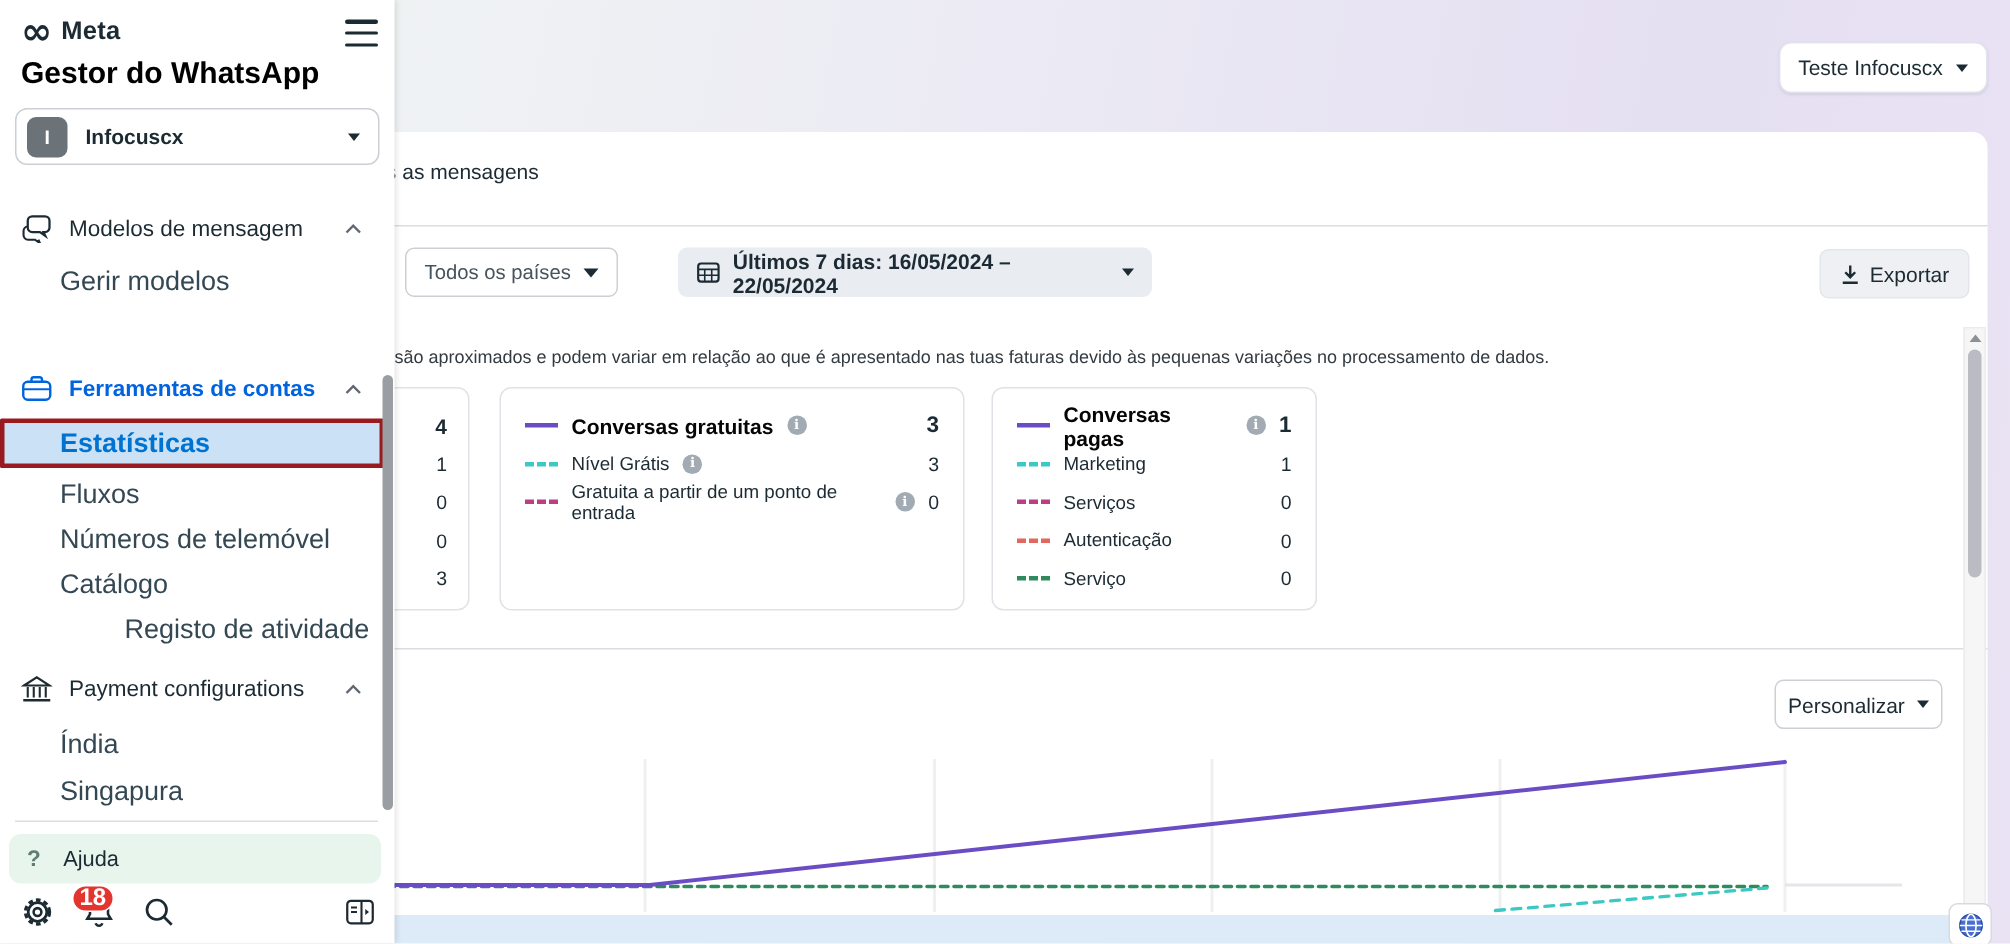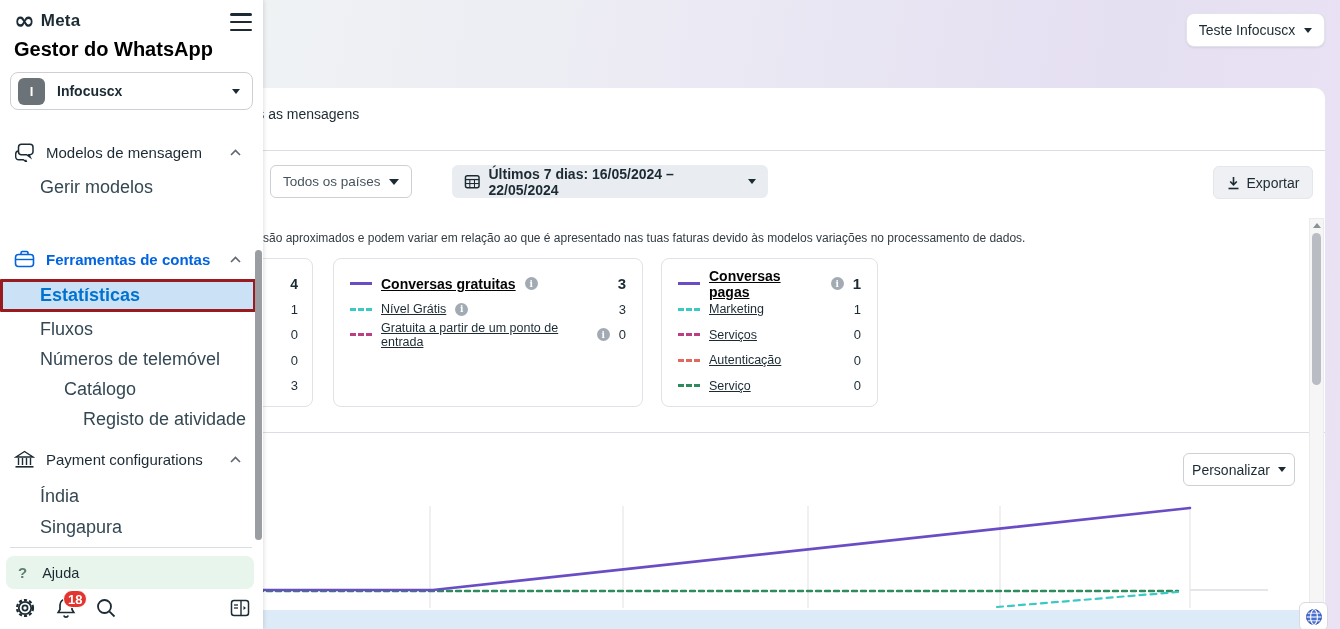--- a/index.html
+++ b/index.html
@@ -29,37 +29,37 @@
   .caret-sm{border-left-width:4px;border-right-width:4px;border-top-width:5px;}
   .spacer{margin-left:auto;}
 
   
   .card{position:absolute;top:258px;height:149px;background:#fff;border:1px solid #dfe2e6;border-radius:8px;
     box-sizing:border-box;padding:12px 16px 10px 16px;}
   .card-partial{left:200px;width:113px;padding-right:14px;}
   .card-free{left:333px;width:310px;}
   .card-paid{left:661px;width:217px;}
   .crow{display:flex;align-items:center;height:25.5px;gap:9px;}
-  .crow .lbl{font-size:12.5px;color:#1c2b33;text-decoration:underline;}
+  .crow .lbl{font-size:12.5px;color:#1c2b33;}
   .crow .val{margin-left:auto;font-size:13px;color:#1c2b33;}
   .crow.hdr .lbl{font-size:14px;font-weight:bold;color:#050505;}
   .crow.hdr .val{font-size:15px;font-weight:bold;}
   .swatch{width:22px;height:0;border-top:3px solid #6a4dc5;flex:0 0 auto;}
   .swatch.dash{border-top-style:dashed;border-top-width:3px;}
   .info-i{width:13px;height:13px;border-radius:50%;background:#a2abb4;color:#fff;font-size:9px;font-weight:bold;
     display:inline-flex;align-items:center;justify-content:center;flex:0 0 auto;cursor:pointer;font-family:"DejaVu Serif",serif;}
   .pval{height:25.5px;display:flex;align-items:center;justify-content:flex-end;font-size:13px;}
   .pval.b{font-weight:bold;font-size:14px;}
 
   
   #chart-svg{position:absolute;left:0;top:0;z-index:1;pointer-events:none;}
   .bottom-band{position:absolute;left:0;top:610px;width:1308px;height:19px;background:#ddeaf7;z-index:0;}
 
   
-  .bizbtn{position:absolute;left:1186px;top:13px;width:137px;height:32px;background:#fff;border:1px solid #e3e3ee;
+  .bizbtn{position:absolute;left:1186px;top:28px;width:137px;height:32px;background:#fff;border:1px solid #e3e3ee;
     border-radius:8px;box-shadow:0 1px 2px rgba(0,0,0,.08);display:flex;align-items:center;justify-content:center;gap:9px;
     font-size:14px;color:#1c2b33;cursor:pointer;z-index:3;}
 
   
   .m-scroll{position:absolute;left:1309px;top:218px;width:15px;height:394px;background:#f6f6f6;border:1px solid #ebebeb;
     box-sizing:border-box;z-index:5;cursor:pointer;}
   .m-thumb{position:absolute;left:2px;top:14px;width:9px;height:152px;background:#b9bdc3;border-radius:5px;}
   .arr{position:absolute;left:3px;width:0;height:0;border-left:4px solid transparent;border-right:4px solid transparent;}
   .arr.up{top:4px;border-bottom:5px solid #8c9196;}
   .arr.dn{bottom:4px;border-top:5px solid #8c9196;}
@@ -88,22 +88,22 @@
   .chev{margin-left:auto;flex:0 0 auto;}
   .sub-item{position:absolute;left:0;width:253px;height:26px;display:flex;align-items:center;padding-left:40px;
     box-sizing:border-box;font-size:18px;color:#344854;cursor:pointer;}
   .sub-item.active{height:33px;background:#cbe2f6;color:#0073d1;font-weight:bold;border:3px solid #9a1b1f;
     padding-left:37px;width:256px;border-radius:1px;}
   .side-div{position:absolute;left:10px;top:547px;width:242px;height:1px;background:#dadde1;}
   .help-row{position:absolute;left:6px;top:556px;width:248px;height:33px;background:#e7f5ec;border-radius:8px;
     display:flex;align-items:center;gap:15px;padding-left:12px;box-sizing:border-box;font-size:14.5px;color:#1c2b33;cursor:pointer;}
   .q-ico{font-size:15px;color:#5f7d72;font-weight:bold;}
   .foot-ico{position:absolute;top:596px;width:24px;height:24px;cursor:pointer;}
-  .badge{position:absolute;left:63px;top:590px;min-width:14px;height:16px;background:#e3342e;border-radius:9px;
-    color:#fff;font-size:13px;font-weight:bold;display:flex;align-items:center;justify-content:center;
+  .badge{position:absolute;left:48px;top:590px;min-width:14px;height:16px;background:#e3342e;border-radius:9px;
+    color:#fff;font-size:16px;font-weight:bold;display:flex;align-items:center;justify-content:center;
     padding:0 4px;z-index:11;border:1.5px solid #fff;box-sizing:content-box;}
 </style>
 </head>
 <body>
 
 <div id="stage">
 
   <div class="panel"></div>
 
   <div class="subtitle">todas as mensagens</div>
@@ -128,21 +128,21 @@
   </div>
 
   <div class="exportbtn">
     <svg width="13" height="14" viewBox="0 0 13 14">
       <path d="M6.5 1 v7.5 M3.2 5.5 L6.5 8.8 L9.8 5.5" fill="none" stroke="#1c2b33" stroke-width="1.6"></path>
       <line x1="1.5" y1="12.5" x2="11.5" y2="12.5" stroke="#1c2b33" stroke-width="1.6"></line>
     </svg>
     <span>Exportar</span>
   </div>
 
-  <div class="disclaimer">são aproximados e podem variar em relação ao que é apresentado nas tuas faturas devido às modelos variações no processamento de dados.</div>
+  <div class="disclaimer">são aproximados e podem variar em relação ao que é apresentado nas tuas faturas devido às pequenas variações no processamento de dados.</div>
 
   <div class="card card-partial">
     <div class="pval b">4</div>
     <div class="pval">1</div>
     <div class="pval">0</div>
     <div class="pval">0</div>
     <div class="pval">3</div>
   </div>
 
   <div class="card card-free">
@@ -282,21 +282,21 @@
     </div>
     <div class="sub-item" style="top:316px;">
       <span>Fluxos</span>
     </div>
     <div class="sub-item active" style="top:279px;">
       <span>Estatísticas</span>
     </div>
     <div class="sub-item" style="top:346px;">
       <span>Números de telemóvel</span>
     </div>
-    <div class="sub-item" style="top:376px;margin-left:24px;">
+    <div class="sub-item" style="top:376px;">
       <span>Catálogo</span>
     </div>
     <div class="sub-item" style="top:406px;margin-left:43px;">
       <span>Registo de atividade</span>
     </div>
 
     <div class="sec-row" style="top:444px;">
       <svg width="21" height="19" viewBox="0 0 21 19">
         <path d="M2 7 L10.5 1.5 L19 7 z" fill="none" stroke="#1c2b33" stroke-width="1.4"></path>
         <line x1="4.5" y1="8" x2="4.5" y2="15" stroke="#1c2b33" stroke-width="1.4"></line>

